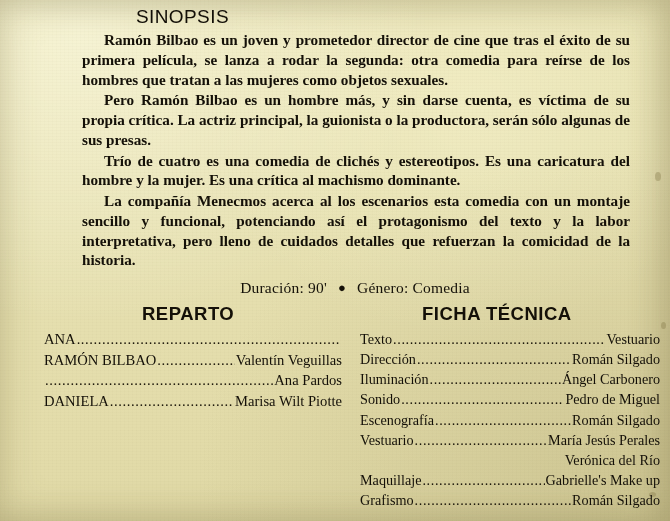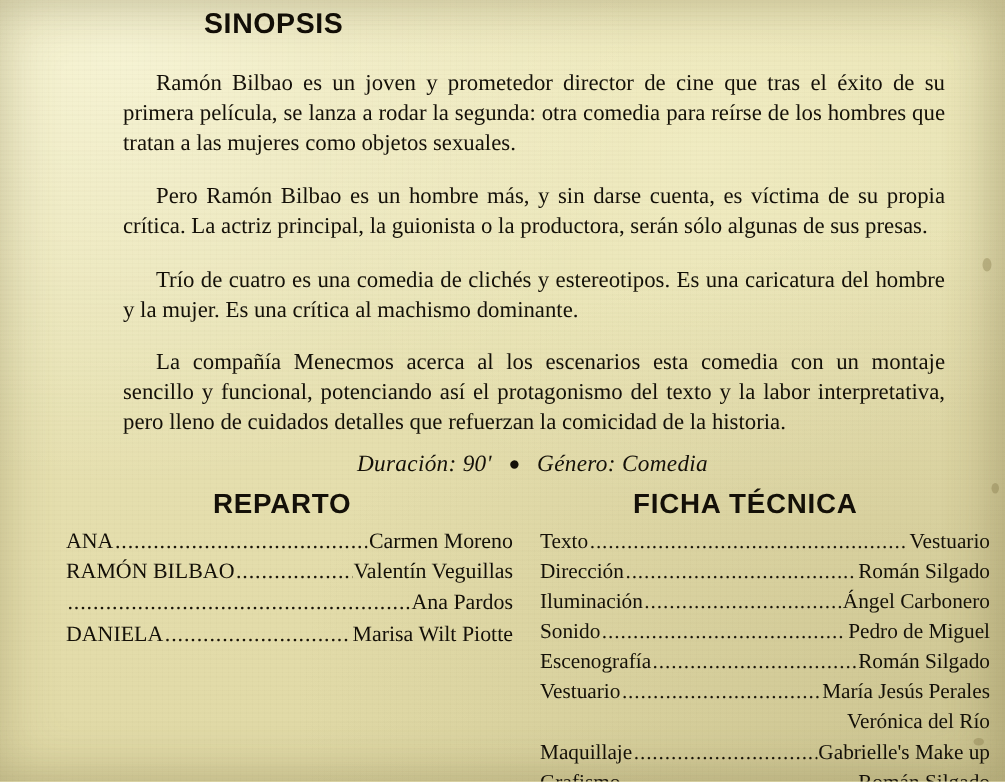--- a/index.html
+++ b/index.html
@@ -52,45 +52,45 @@
   }
 
   .content {
     position: relative;
     z-index: 3;
     padding: 0 18px 0 18px;
   }
 
   h2.section-title {
     font-family: "Liberation Sans", sans-serif;
-    font-weight: bold;
+    font-weight: normal;
     font-size: 19px;
     letter-spacing: .4px;
     margin: 0;
     padding: 6px 0 2px 118px;
     color: #120e06;
   }
 
   .synopsis {
     font-size: 15.2px;
     line-height: 1.30;
     padding: 0 22px 0 64px;
     text-align: justify;
   }
   .synopsis p {
-    margin: 16px 0 1px 0;
+    margin: 0 0 1px 0;
     text-indent: 22px;
+    font-weight: bold;
   }
 
   .duracion {
     text-align: center;
     font-size: 15.5px;
     margin: 9px 0 2px 40px;
     letter-spacing: .2px;
-    font-style: italic;
   }
   .duracion .dot {
     padding: 0 7px;
     font-size: 13px;
     vertical-align: 1px;
   }
 
   .columns {
     display: flex;
     margin-top: 6px;
@@ -164,21 +164,20 @@
     </div>
 
     <div class="columns">
 
       <div class="col-left">
         <div class="col-head">REPARTO</div>
 
         <div class="entry">
           <span class="lbl">ANA</span>
           <span class="dots">................................................................................................</span>
-          <span class="val">Carmen Moreno</span>
         </div>
         <div class="entry">
           <span class="lbl">RAMÓN BILBAO</span>
           <span class="dots">................................................................................................</span>
           <span class="val">Valentín Veguillas</span>
         </div>
         <div class="entry">
           <span class="dots">................................................................................................</span>
           <span class="val">Ana Pardos</span>
         </div>

